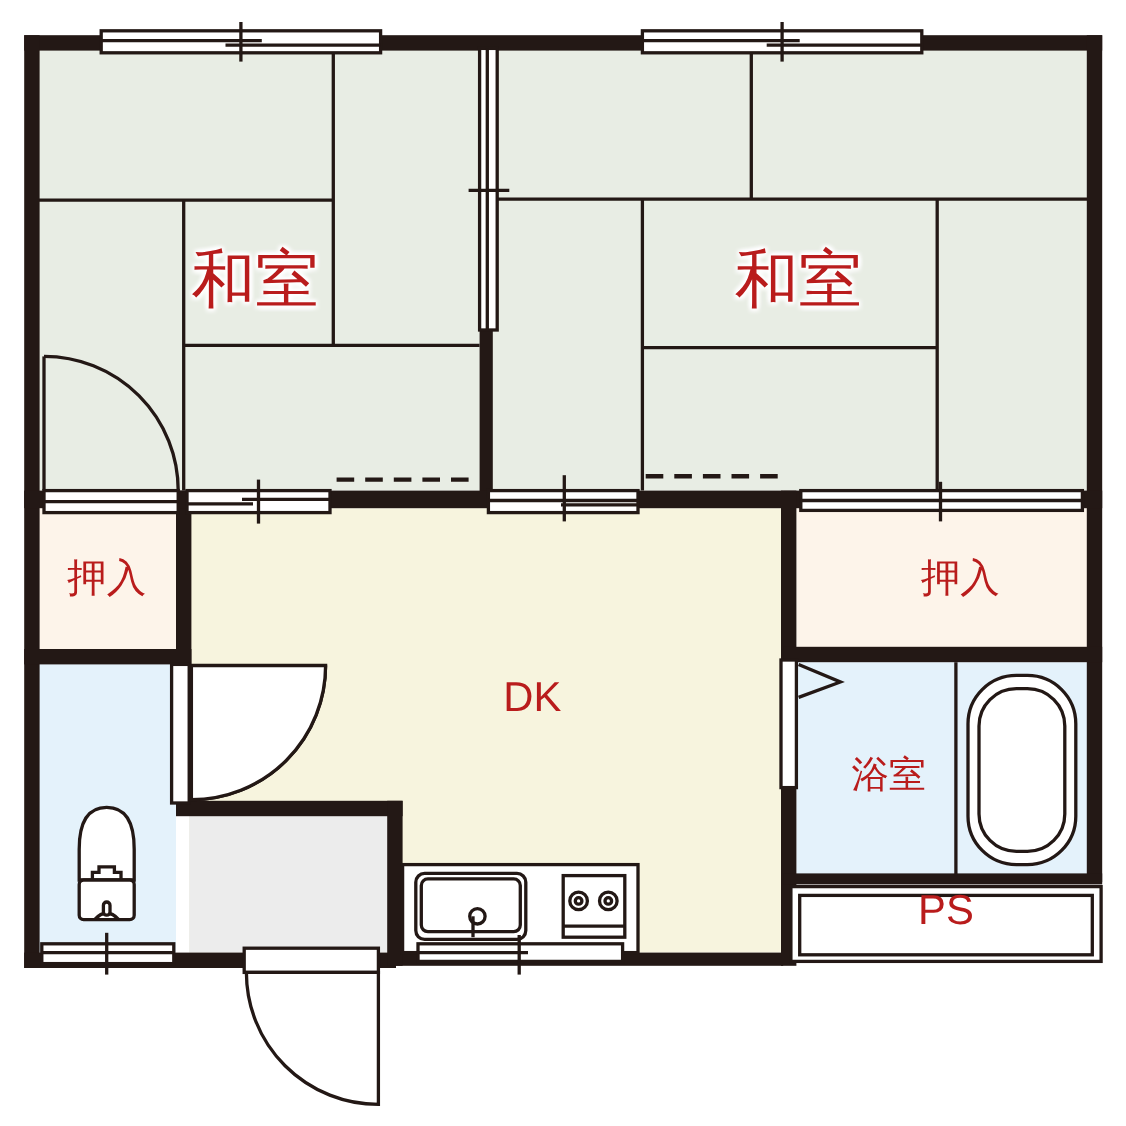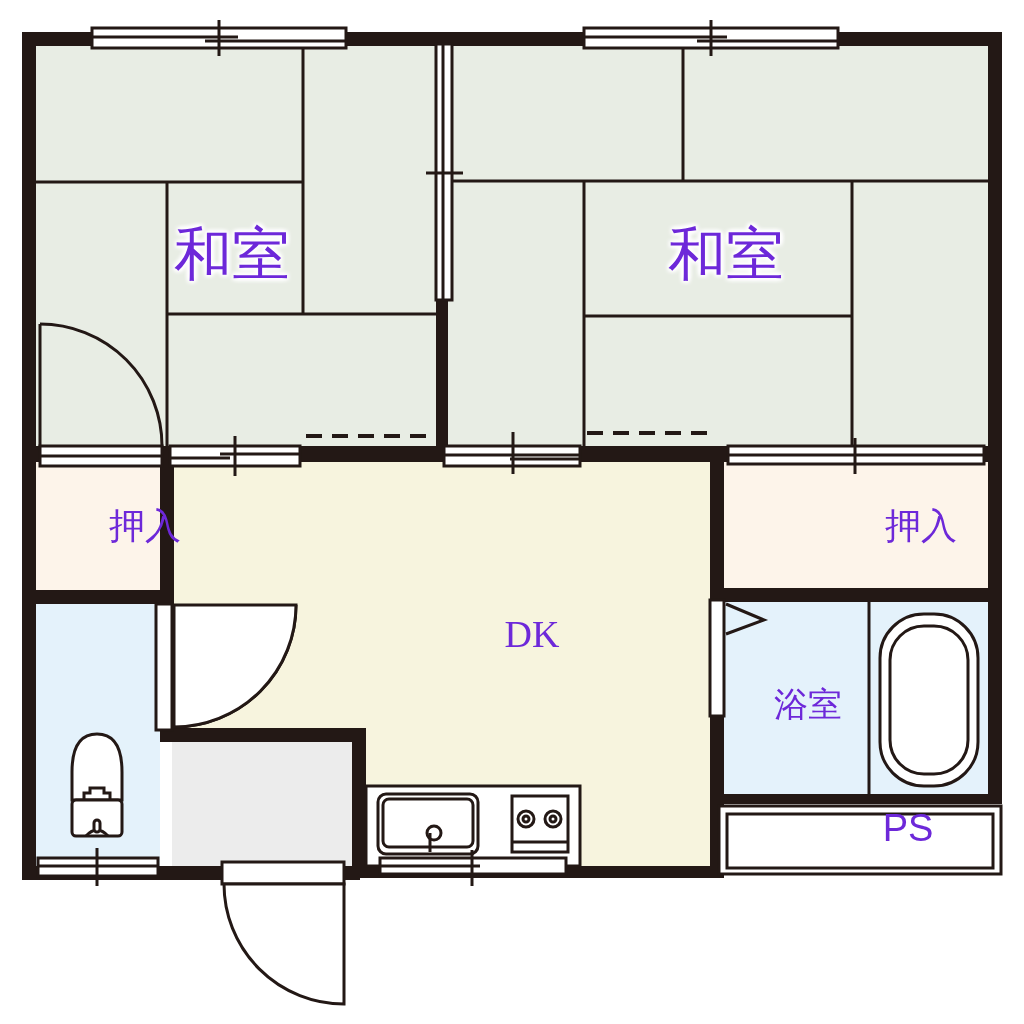--- a/index.html
+++ b/index.html
@@ -1,21 +1,21 @@
 <!DOCTYPE html>
 <html><head>
 <meta charset="utf-8">
 <style>
   html,body{margin:0;padding:0;background:#ffffff;}
   body{width:1024px;height:1024px;position:relative;overflow:hidden;font-family:"DejaVu Sans","Liberation Sans",sans-serif;}
   .plan{position:absolute;left:0;top:0;width:1024px;height:1024px;}
   .room{position:absolute;}
-  .label{position:absolute;color:#6d28d9;white-space:nowrap;transform:translate(-50%,-50%);line-height:1;}
+  .label{position:absolute;color:#b91c1c;white-space:nowrap;transform:translate(-50%,-50%);line-height:1;}
   .label.big{font-size:58px;text-shadow:0 0 4px #fff,0 0 4px #fff,0 0 6px #fff,2px 2px 4px #fff,-2px -2px 4px #fff,2px -2px 4px #fff,-2px 2px 4px #fff;}
-  .label.mid{font-size:36px;margin-left:48px;}
+  .label.mid{font-size:36px;}
   .label.sm{font-size:34px;margin-left:16px;}
   svg{position:absolute;left:0;top:0;}
 </style>
 </head>
 <body>
 
 <div class="plan">
 
   <div class="room" style="left:34px;top:44px;width:404px;height:402px;background:#e8ede4;"></div>
   <div class="room" style="left:446px;top:44px;width:544px;height:402px;background:#e8ede4;"></div>
@@ -167,16 +167,16 @@
     <g>
       <rect x="719" y="806" width="282" height="68" fill="#fff" stroke="#231815" stroke-width="3"></rect>
       <rect x="727" y="814" width="266" height="54" fill="#fff" stroke="#231815" stroke-width="3"></rect>
     </g>
   </svg>
 
   <div class="label big" style="left:232px;top:254px;">和室</div>
   <div class="label big" style="left:726px;top:254px;">和室</div>
   <div class="label mid" style="left:97px;top:526px;">押入</div>
   <div class="label mid" style="left:873px;top:526px;">押入</div>
-  <div class="label mid" style="left:484px;top:634px;font-family:Liberation Serif, serif;font-size:38px;">DK</div>
+  <div class="label mid" style="left:484px;top:634px;font-family:Liberation Sans, sans-serif;font-size:38px;">DK</div>
   <div class="label sm" style="left:792px;top:704px;">浴室</div>
   <div class="label mid" style="left:860px;top:828px;font-family:'Liberation Sans',sans-serif;font-size:38px;">PS</div>
 </div>
 
 </body></html>

